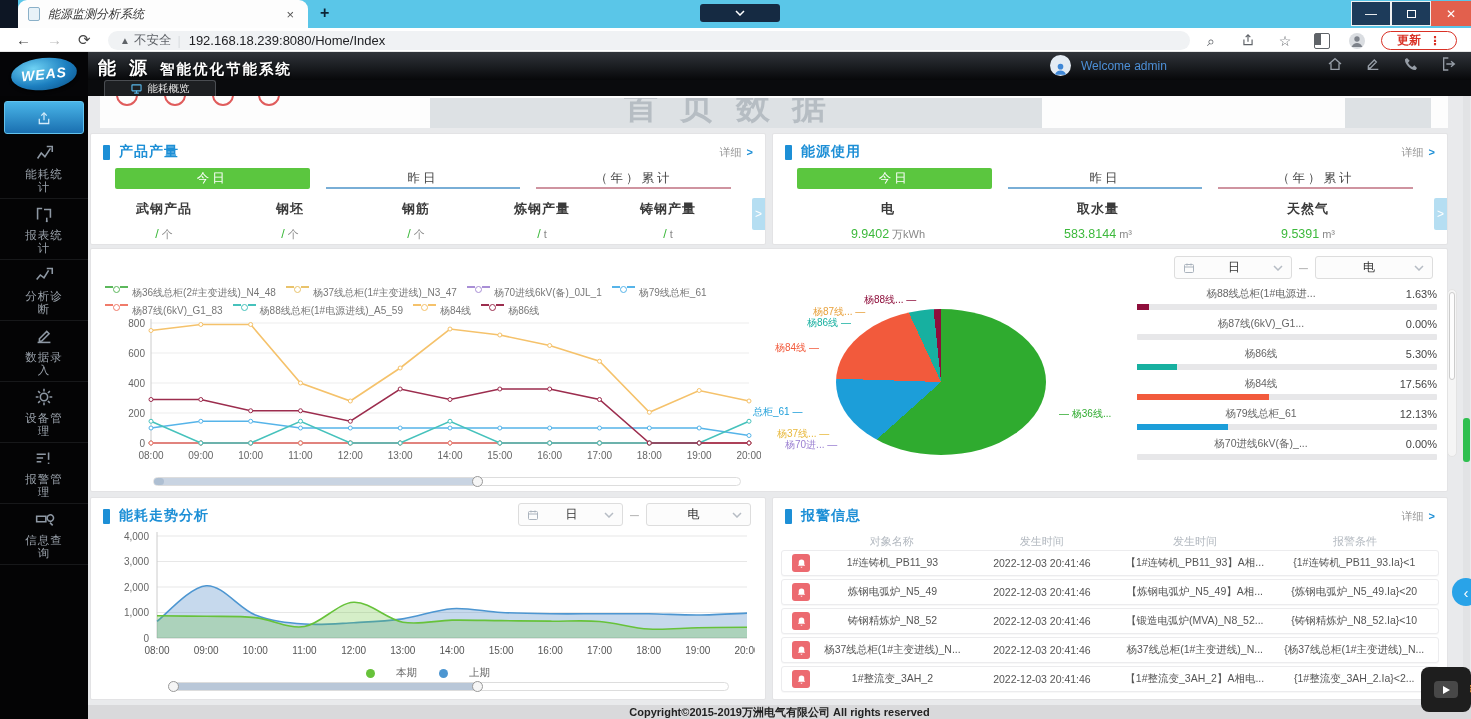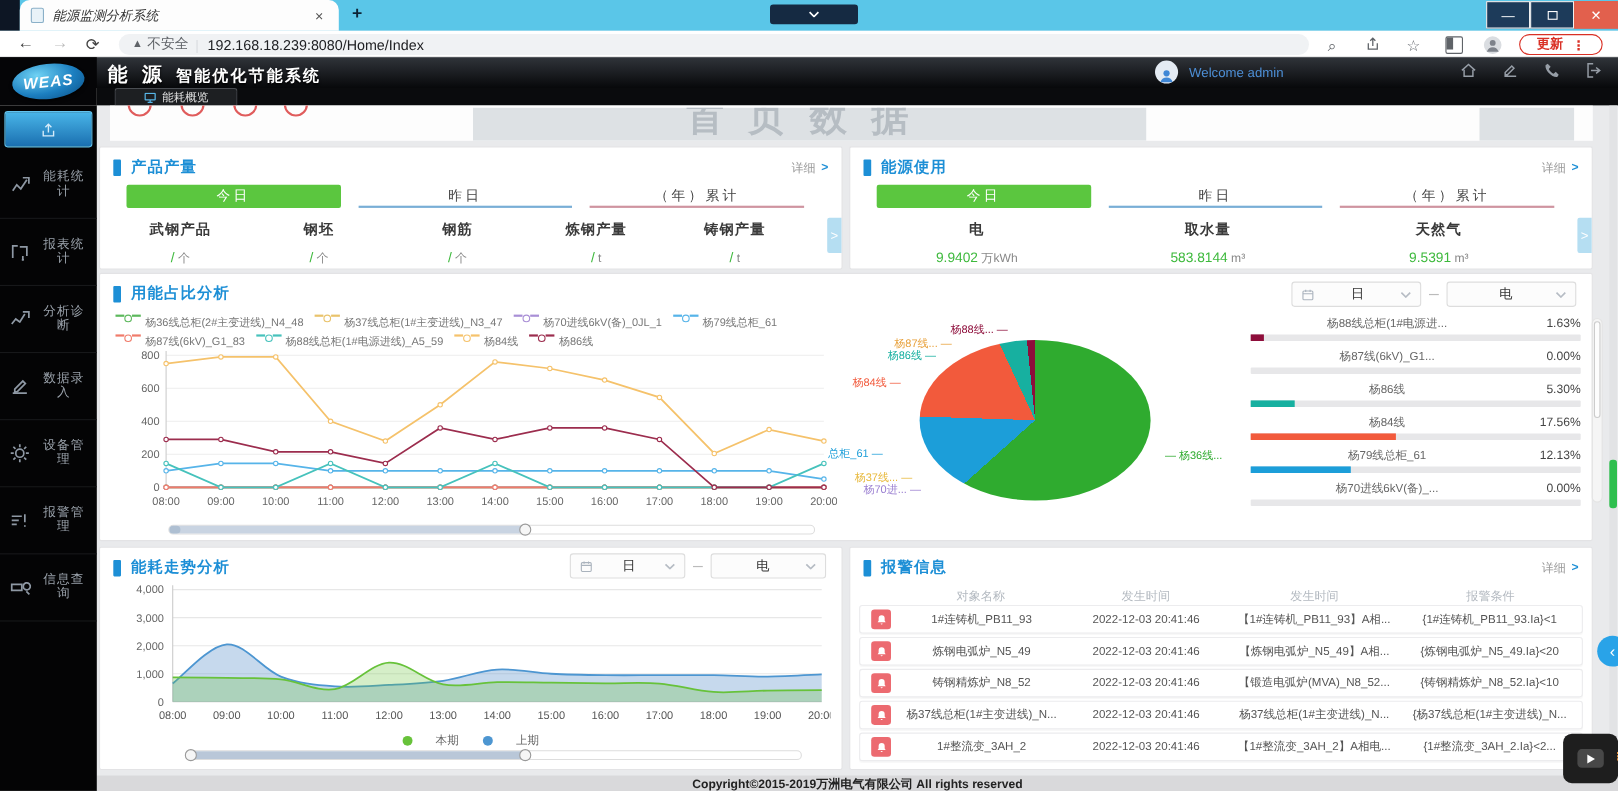--- a/index.html
+++ b/index.html
@@ -47,21 +47,21 @@
   .welcome { color:#4d8fd6; font-size:12px; }
   .hicon { width:16px; height:16px; }
 
   
   .tabbar { position:absolute; left:88px; top:80px; width:1383px; height:16px; background:#0a0b0d; }
   .navtab { position:absolute; left:16px; top:0px; width:112px; height:16px; background:#1d1f22; border:1px solid #4a4d52; border-bottom:none; border-radius:3px 3px 0 0; display:flex; align-items:center; justify-content:center; gap:6px; color:#e4e4e4; font-size:10.5px; }
 
   
   .sidebar { position:absolute; left:0; top:96px; width:88px; height:623px; background:#040405; z-index:4; }
   .side-home { margin:5px 4px 4px 4px; height:33px; border:1px solid #62c3ee; border-radius:3px; background:linear-gradient(#49b5e8,#1a6fb0); display:flex; align-items:center; justify-content:center; }
-  .side-item { height:61px; border-bottom:1px solid #17181a; display:flex; flex-direction:row; align-items:center; justify-content:center; gap:4px; }
+  .side-item { height:61px; border-bottom:1px solid #17181a; display:flex; flex-direction:column; align-items:center; justify-content:center; gap:4px; }
   .side-item .lbl { width:48px; text-align:center; color:#9aa2ab; font-size:11.5px; line-height:13px; letter-spacing:1px; }
 
   
   .content { position:absolute; left:88px; top:96px; width:1383px; height:609px; background:#e9eaec; }
   .top-sliver { position:absolute; left:12px; top:0; width:1348px; height:32px; background:#fdfdfd; overflow:hidden; }
   .red-ring { position:absolute; top:-12px; width:22px; height:22px; border:2px solid #e05c5c; border-radius:50%; }
   .banner { position:absolute; left:330px; top:2px; width:612px; height:30px; background:#dde1e4; overflow:hidden; text-align:center; }
   .banner span { display:inline-block; transform:translateY(-14px); font-size:34px; font-weight:bold; color:#b6bdc3; letter-spacing:22px; }
   .gray-box { position:absolute; left:1245px; top:2px; width:86px; height:30px; background:#dde1e4; }
 
@@ -378,24 +378,20 @@
           </div>
           <div class="stat">
             <div class="sl">天然气</div>
             <div class="sv"><span class="v">9.5391</span><span class="u">m³</span></div>
           </div>
         </div>
       <div class="chev-btn">&gt;</div>
     </div>
 
     <div class="panel" id="panel-prop" style="left:2px;top:152px;width:1358px;height:244px">
-      <div class="p-head">
-        <span class="bullet"></span>
-        <span class="p-title">用能占比分析</span>
-      </div>
       <div class="selects">
         <div class="sel">
           <svg width="12" height="12" viewBox="0 0 24 24" fill="none" stroke="#aab3bd" stroke-width="2">
               <rect x="3" y="5" width="18" height="16" rx="2"></rect>
               <path d="M8 3v4M16 3v4M3 10h18"></path>
             </svg>
           <span class="slabel">日</span>
           <svg width="10" height="6" viewBox="0 0 10 6">
               <path d="M1 1l4 4 4-4" stroke="#b6bcc4" stroke-width="1.5" fill="none"></path>
             </svg>

